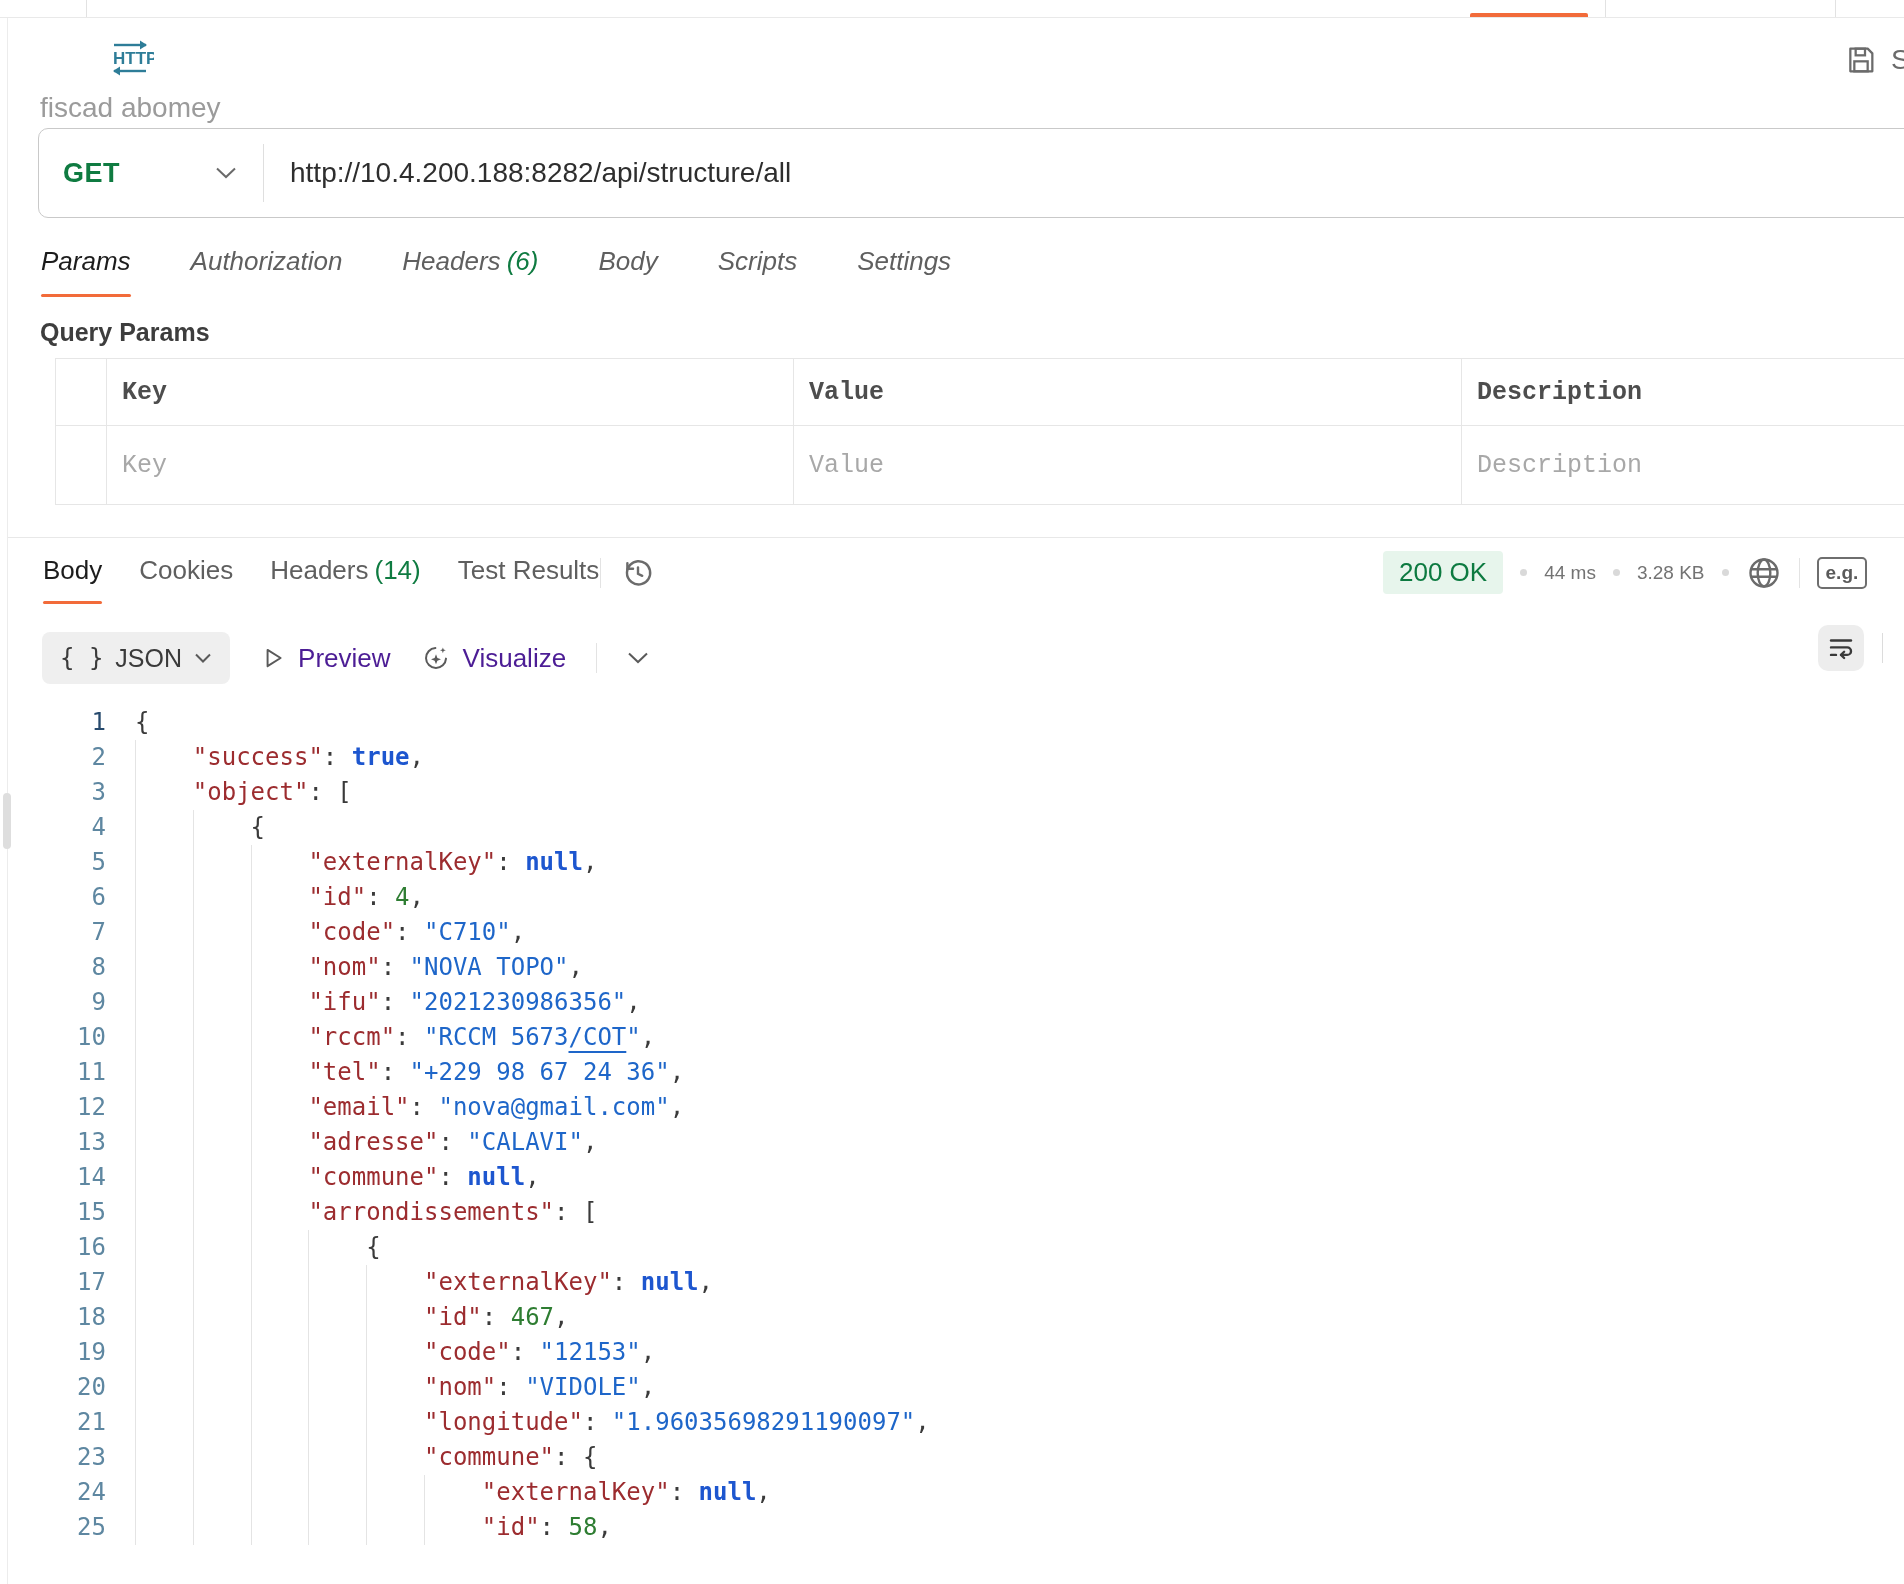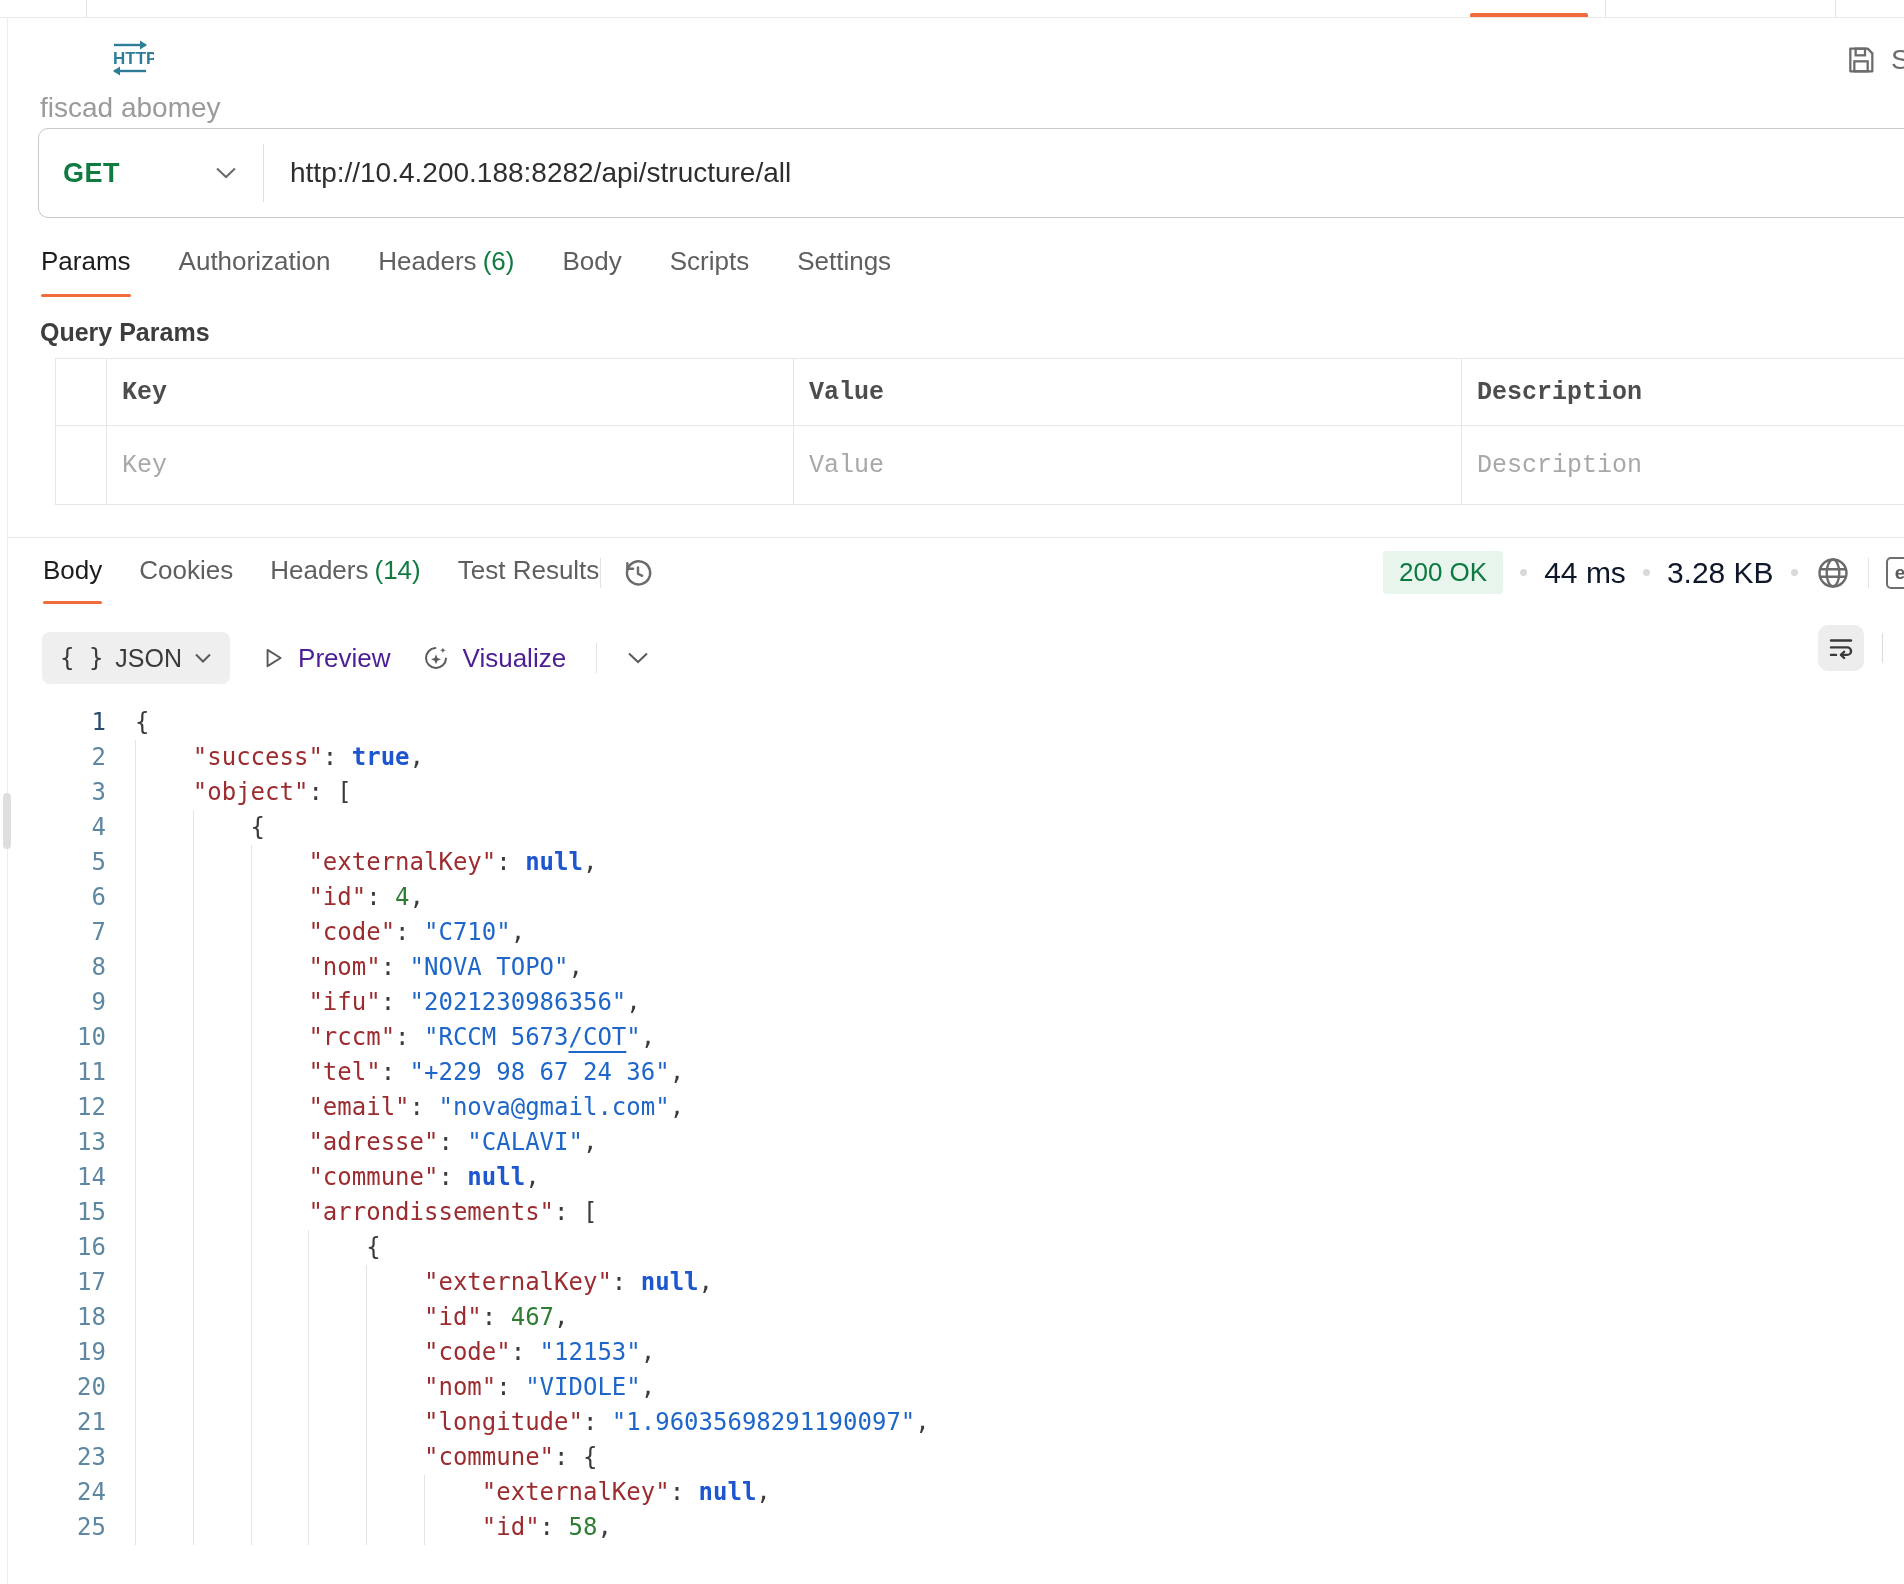--- a/index.html
+++ b/index.html
@@ -32,21 +32,21 @@
   .url-bar { position:absolute; top:128px; left:38px; width:1886px; height:90px;
              border:1px solid #c9c9c9; border-radius:10px; display:flex; align-items:center;
              background:#fff; }
   .method-select { width:224px; height:100%; display:flex; align-items:center;
                    justify-content:space-between; padding:0 26px 0 24px; cursor:pointer; }
   .method-label { font-size:27px; font-weight:700; letter-spacing:.5px; }
   .url-divider { width:1px; height:58px; background:#dfdfdf; }
   .url-text { font-size:28px; color:#2e2e2e; padding-left:26px; white-space:nowrap; }
 
   
-  .req-tabs { position:absolute; top:246px; left:41px; display:flex; gap:48px; }
+  .req-tabs { position:absolute; top:246px; left:41px; display:flex; gap:60px;font-style:italic; }
   .tab { font-size:26px; color:#5f5f5f; padding-bottom:20px; position:relative; cursor:pointer;
          white-space:nowrap; }
   .tab .count { margin-left:6px; }
   .tab.active { color:#1c1c1c; }
   .tab.active::after { content:""; position:absolute; left:0; right:0; bottom:0; height:3px;
                        border-radius:2px; background:var(--accent); }
 
   .qp-title { position:absolute; top:318px; left:40px; font-size:25px; font-weight:700; color:#3d3d3d; }
 
   
@@ -68,21 +68,21 @@
 
   .resp-tabs { position:absolute; top:555px; left:43px; display:flex; gap:37px; align-items:flex-start; }
   .resp-tabs .tab { padding-bottom:18px; }
   .resp-tab-extra { position:absolute; top:556px; left:600px; display:flex; align-items:center; gap:20px; }
   .v-sep { width:1px; height:30px; background:#e3e3e3; }
 
   .resp-status { position:absolute; top:551px; left:1383px; display:flex; align-items:center; gap:17px;
                  white-space:nowrap; }
   .status-pill { font-size:26px; padding:6px 16px; border-radius:4px; }
   .dot { width:7px; height:7px; border-radius:50%; background:#d9d9d9; }
-  .status-meta { font-size:30px; color:#0f172a; }
+  .status-meta { font-size:19px; color:#737373; }
   .eg-box { border:2px solid #6e6e6e; border-radius:5px; padding:3px 7px; font-size:19px;
             font-weight:700; color:#5a5a5a; }
 
   .resp-toolbar { position:absolute; top:632px; left:42px; display:flex; align-items:center; gap:30px; }
   .json-btn { display:flex; align-items:center; gap:12px; background:#efefef; border-radius:8px;
               height:52px; padding:0 18px; cursor:pointer; }
   .json-braces { font-family:"DejaVu Sans Mono", monospace; font-size:24px; color:#3a3a3a; }
   .json-label { font-size:25px; color:#3a3a3a; }
   .tool-item { display:flex; align-items:center; gap:12px; color:#4c1d95; font-size:26px; cursor:pointer; }
   .wrap-btn { position:absolute; top:625px; left:1818px; width:46px; height:46px; background:#ededed;

